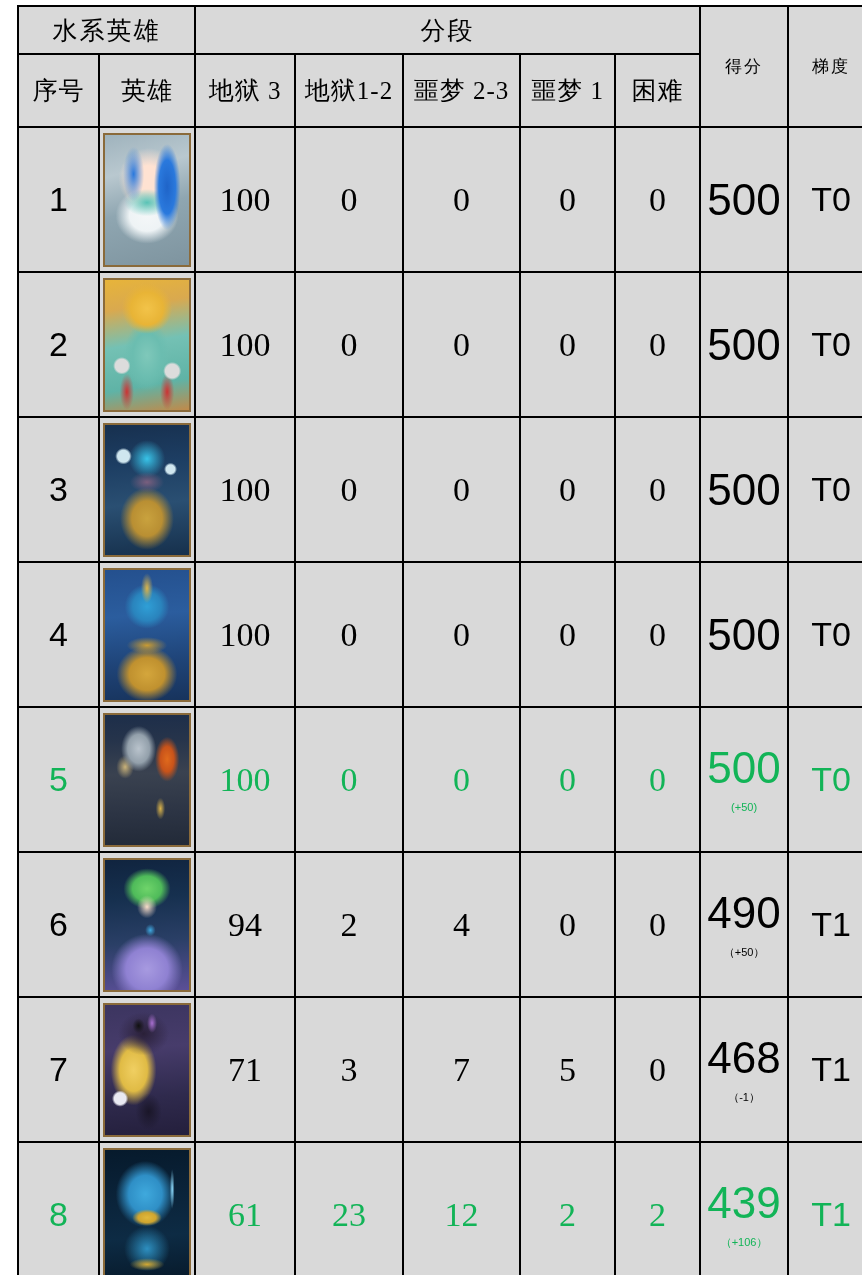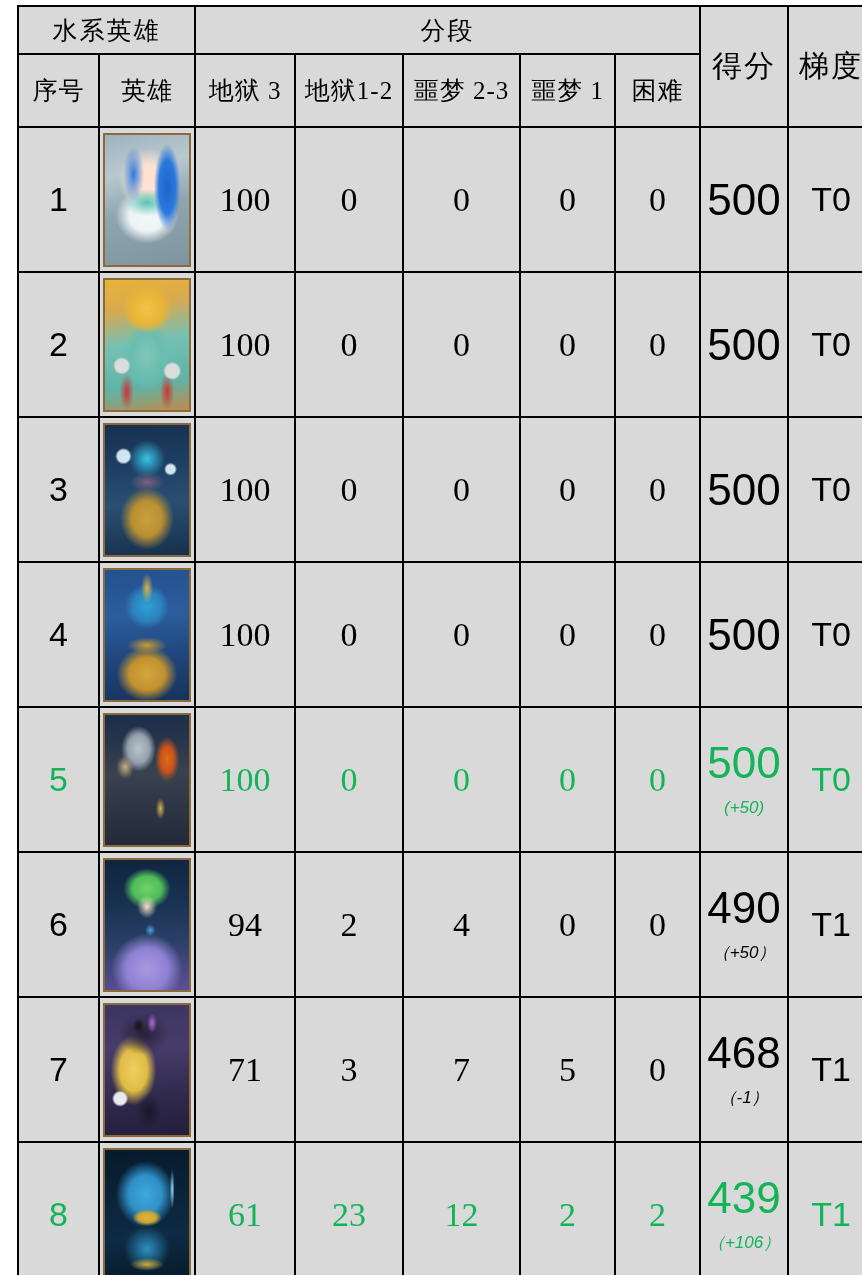--- a/index.html
+++ b/index.html
@@ -50,21 +50,21 @@
     font-weight:400;
     font-family:"Liberation Serif","DejaVu Serif",serif;
   }
   .hdr-sub{
     height:73px;
     font-size:25px;
     letter-spacing:1px;
     font-family:"Liberation Serif","DejaVu Serif",serif;
   }
   .hdr-tall{
-    font-size:30px;
+    font-size:17px;
     font-family:"Liberation Serif","DejaVu Serif",serif;
   }
 
   
   tr.data-row{height:145px;}
   tr.data-row td{font-size:34px;}
   td.num{font-size:34px;font-family:Liberation Serif, serif;}
   td.idx{font-size:34px;}
   td.tier{font-size:34px;}
 
@@ -84,24 +84,23 @@
   .portrait .art{position:absolute;inset:0;}
 
   
   .score-main{
     display:block;
     font-size:44px;
     line-height:1.05;
   }
   .score-delta{
     display:block;
-    font-size:17px;
+    font-size:11px;
     line-height:1.6;
     margin-top:8px;
-    font-style:italic;
   }
   .score-wrap{display:block;padding-top:2px;}
   td.score-only .score-main{padding:0;}
 
   
   .p1{background:
      radial-gradient(ellipse 60% 40% at 52% 34%, #ffe2d2 0%, #ffe2d2 26%, rgba(255,226,210,0) 60%),
      radial-gradient(ellipse 52% 30% at 50% 62%, #f4f7f8 0%, #eef3f5 40%, rgba(238,243,245,0) 72%),
      linear-gradient(165deg,#9fb3bd 0%,#b9c8cf 28%,#8fa6b1 55%,#7e949f 100%);
   }

